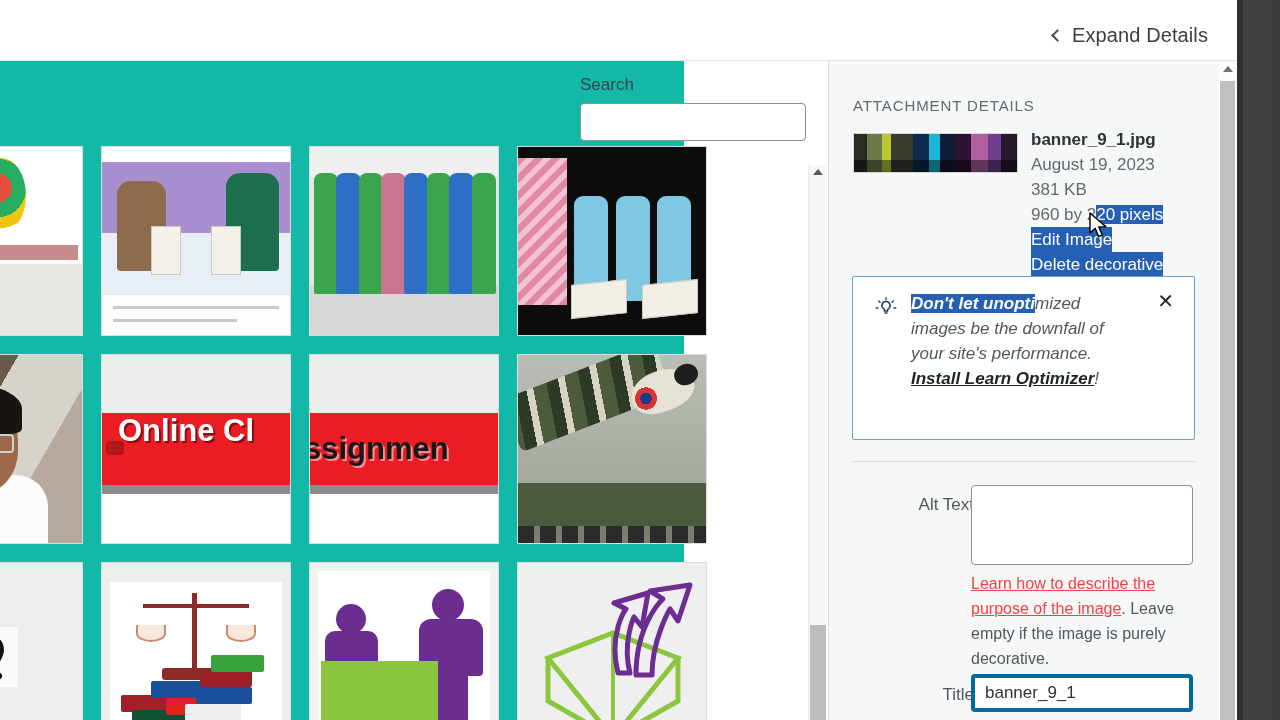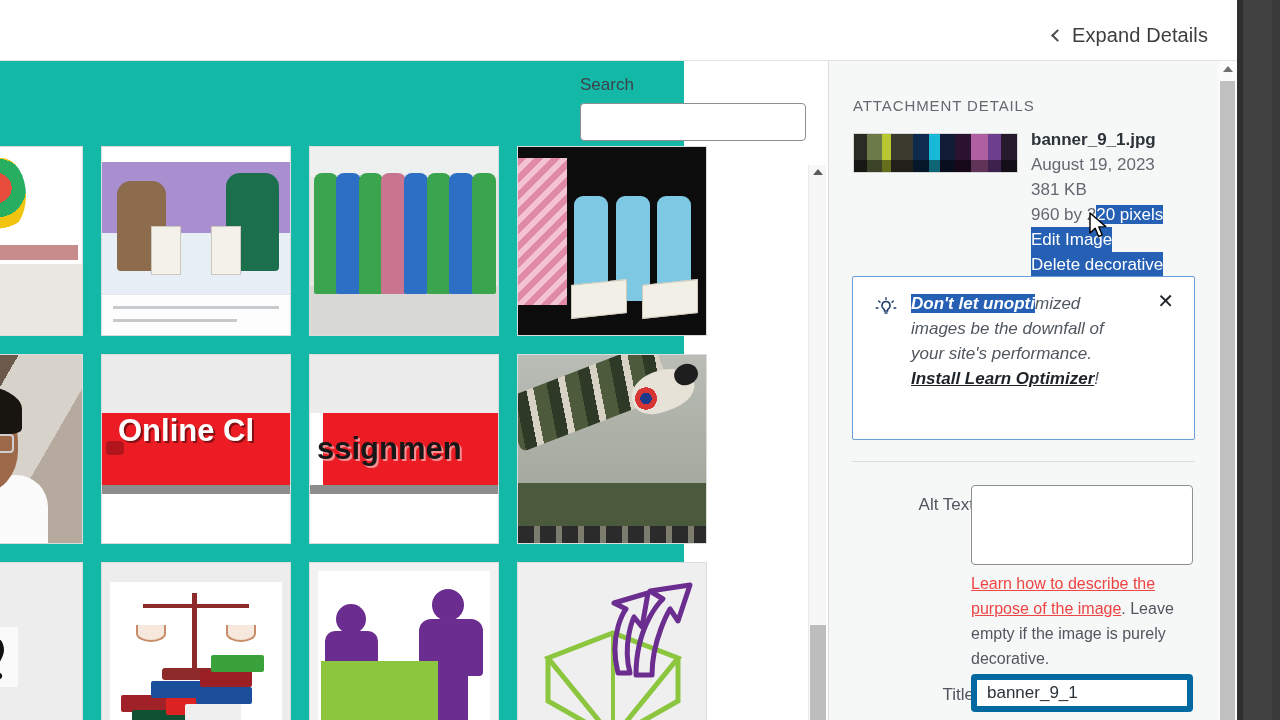--- a/index.html
+++ b/index.html
@@ -207,21 +207,21 @@
     position:absolute; left:0; top:69%; width:100%; height:5%;
     background:#8d8d8d;
   }
   .t-onlineclass .topgray{
     position:absolute; left:0; top:0; width:100%; height:31%;
     background:#ececec;
   }
 
   .t-assignment { background:#ffffff; }
   .t-assignment .band{
-    position:absolute; left:13px; top:31%; width:100%; height:38%;
+    position:absolute; left:0; top:31%; width:100%; height:38%;
     background:#ec1c24; display:flex; align-items:center;
   }
   .t-assignment .band span{
     color:#171717; font-weight:bold; font-size:31px;
     font-family:"Liberation Sans", sans-serif;
     white-space:nowrap; margin-left:-6px;
     text-shadow:2px 2px 0 rgba(255,255,255,.5);
   }
   .t-assignment .topgray{
     position:absolute; left:0; top:0; width:100%; height:31%;
@@ -444,21 +444,21 @@
   }
   .alt-help a { color:#ef4444; }
 
   .field-title-label {
     position:absolute; left:45px; top:624px; width:100px;
     text-align:right; font-size:17px; color:#50575e;
     font-family:"Liberation Sans", sans-serif;
   }
   .title-input {
     position:absolute; left:142px; top:613px; width:222px; height:38px;
-    border:6px solid #0369a1; border-radius:4px;
+    border:4px solid #0369a1; border-radius:4px;
     background:#fff; outline:none; padding:0 10px;
     font-size:17px; color:#2c3338;
     font-family:"Liberation Sans", sans-serif;
   }
 
   
   .panel-scroll {
     position:absolute; top:61px; left:1218px; width:19px; height:659px;
     background:#fbfbfb; cursor:pointer;
   }

